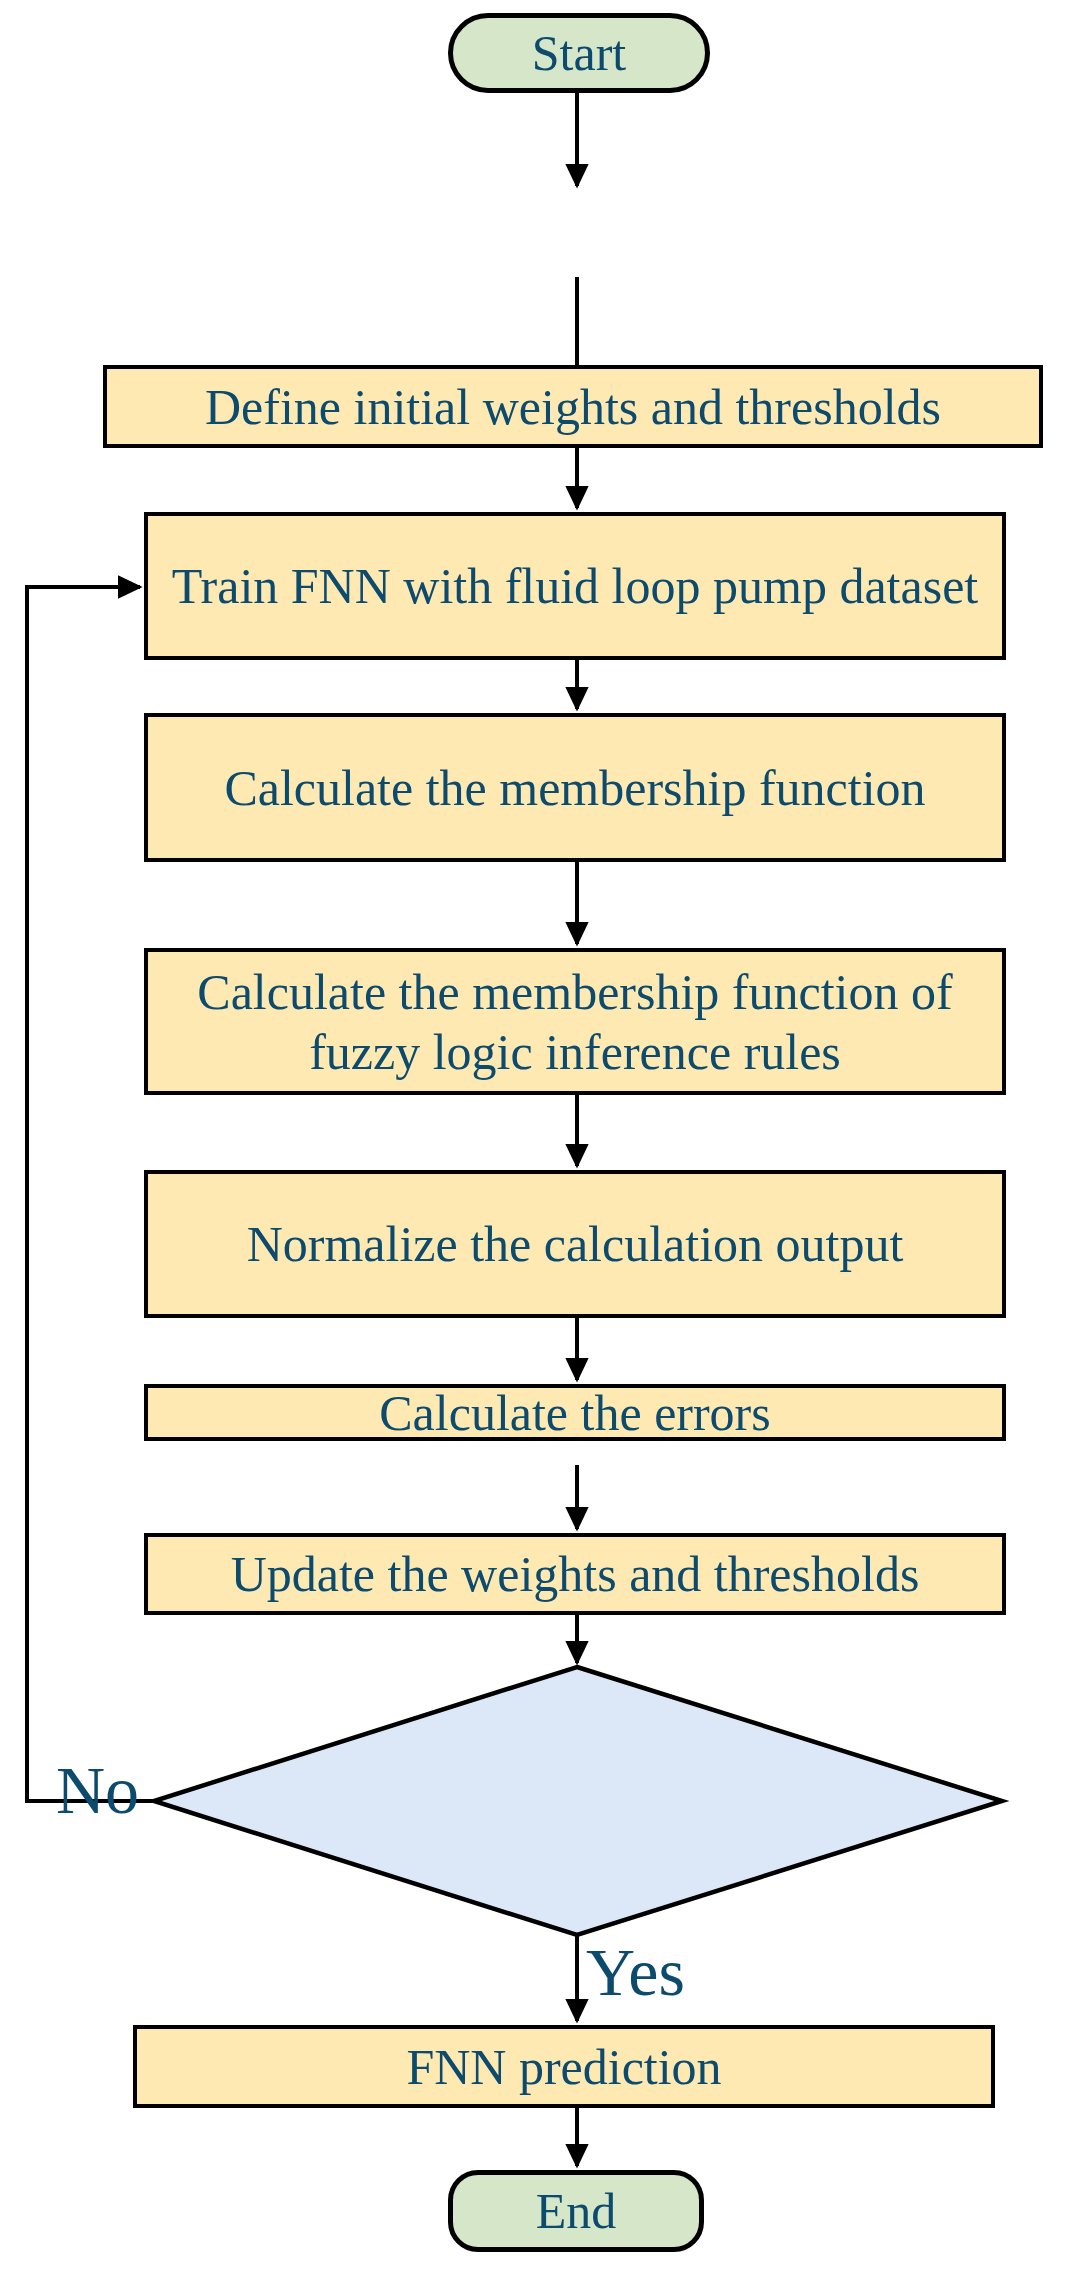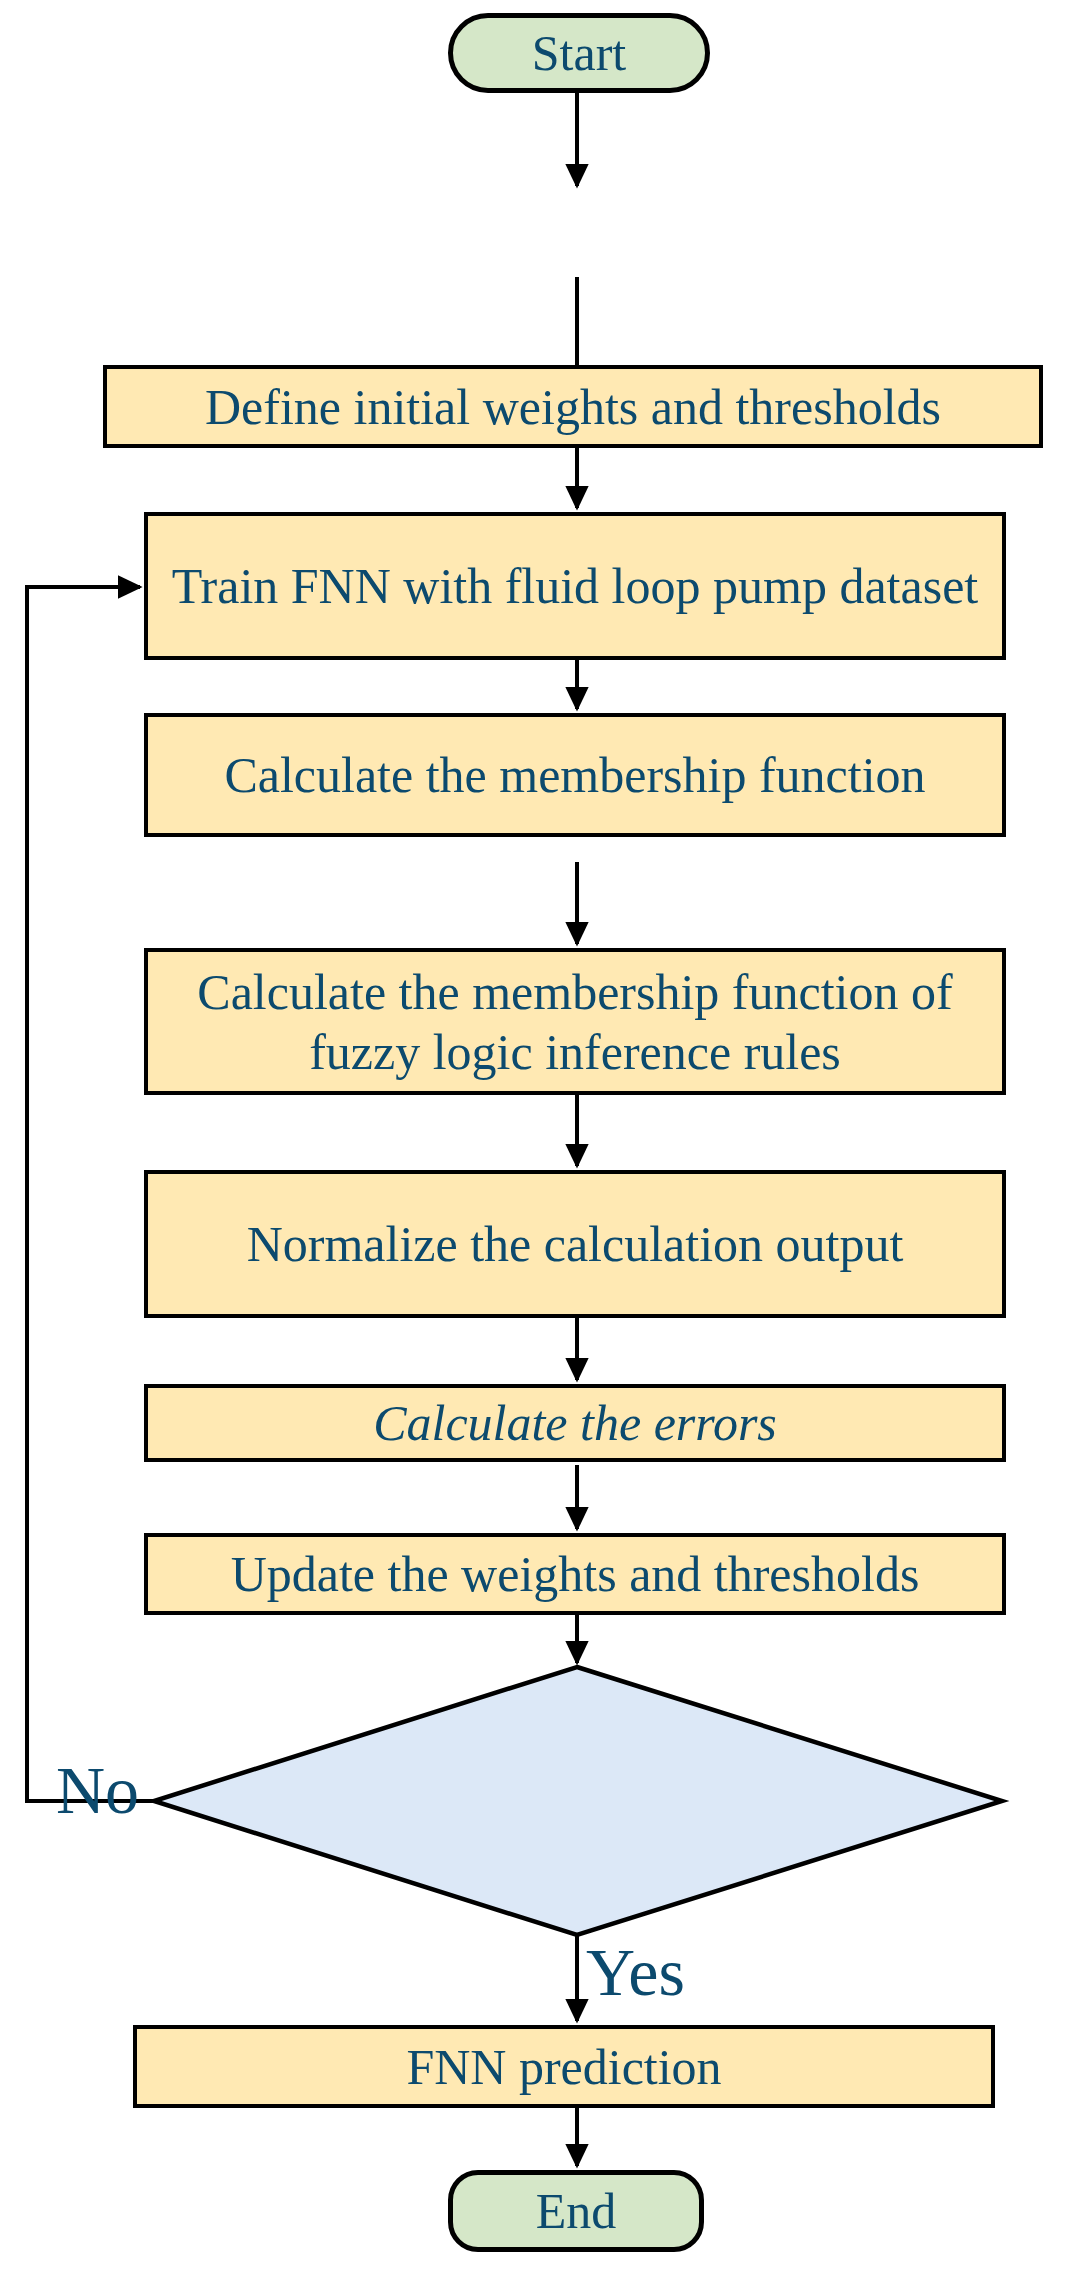--- a/index.html
+++ b/index.html
@@ -84,33 +84,33 @@
 
 
   <div class="node" style="left:103px; top:365px; width:940px; height:83px;">
     <span>Define initial weights and thresholds</span>
   </div>
 
   <div class="node" style="left:144px; top:512px; width:862px; height:148px;">
     <span>Train FNN with fluid loop pump dataset</span>
   </div>
 
-  <div class="node" style="left:144px; top:713px; width:862px; height:124px;">
+  <div class="node" style="left:144px; top:713px; width:862px; height:149px;">
     <span>Calculate the membership function</span>
   </div>
 
   <div class="node" style="left:144px; top:948px; width:862px; height:147px;">
     <span class="wrap-800">Calculate the membership function of fuzzy logic inference rules</span>
   </div>
 
   <div class="node" style="left:144px; top:1170px; width:862px; height:148px;">
     <span>Normalize the calculation output</span>
   </div>
 
-  <div class="node" style="left:144px; top:1384px; width:862px; height:78px;font-style:italic;">
+  <div class="node" style="left:144px; top:1384px; width:862px; height:57px;">
     <span>Calculate the errors</span>
   </div>
 
   <div class="node" style="left:144px; top:1533px; width:862px; height:82px;">
     <span>Update the weights and thresholds</span>
   </div>
 
 
   <div class="edge-label" style="left:56px; top:1756px;">No</div>
 

